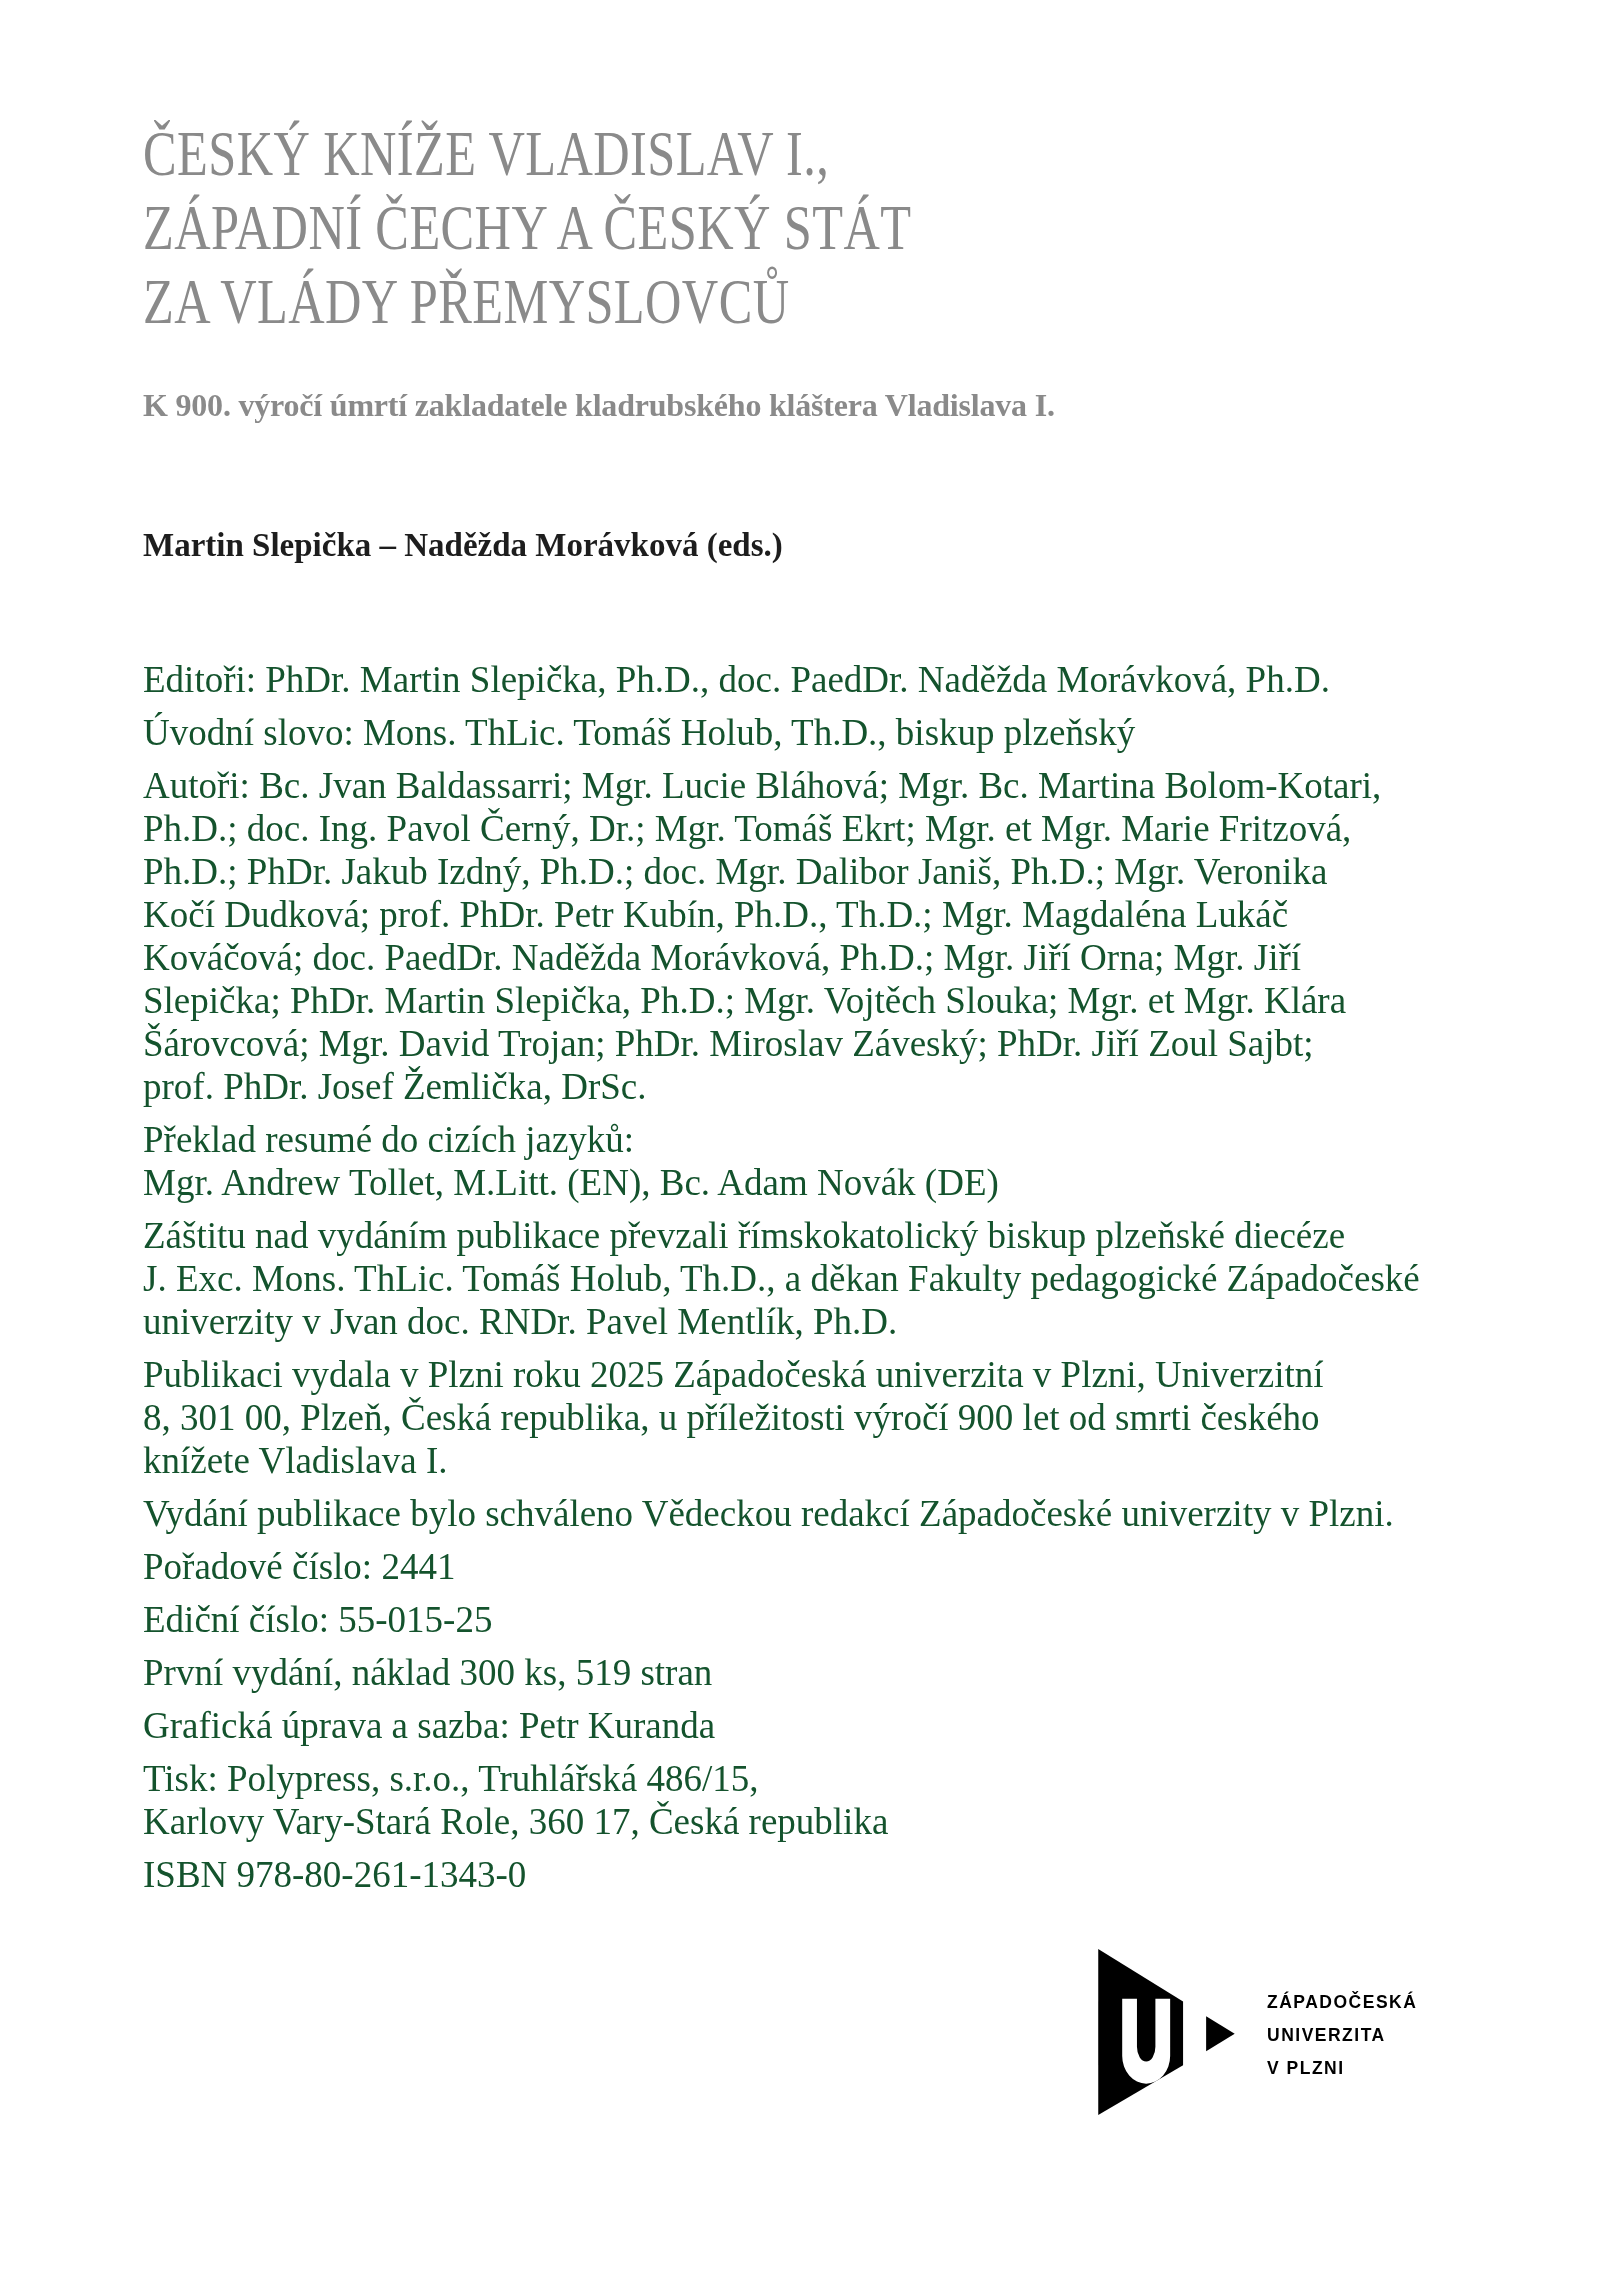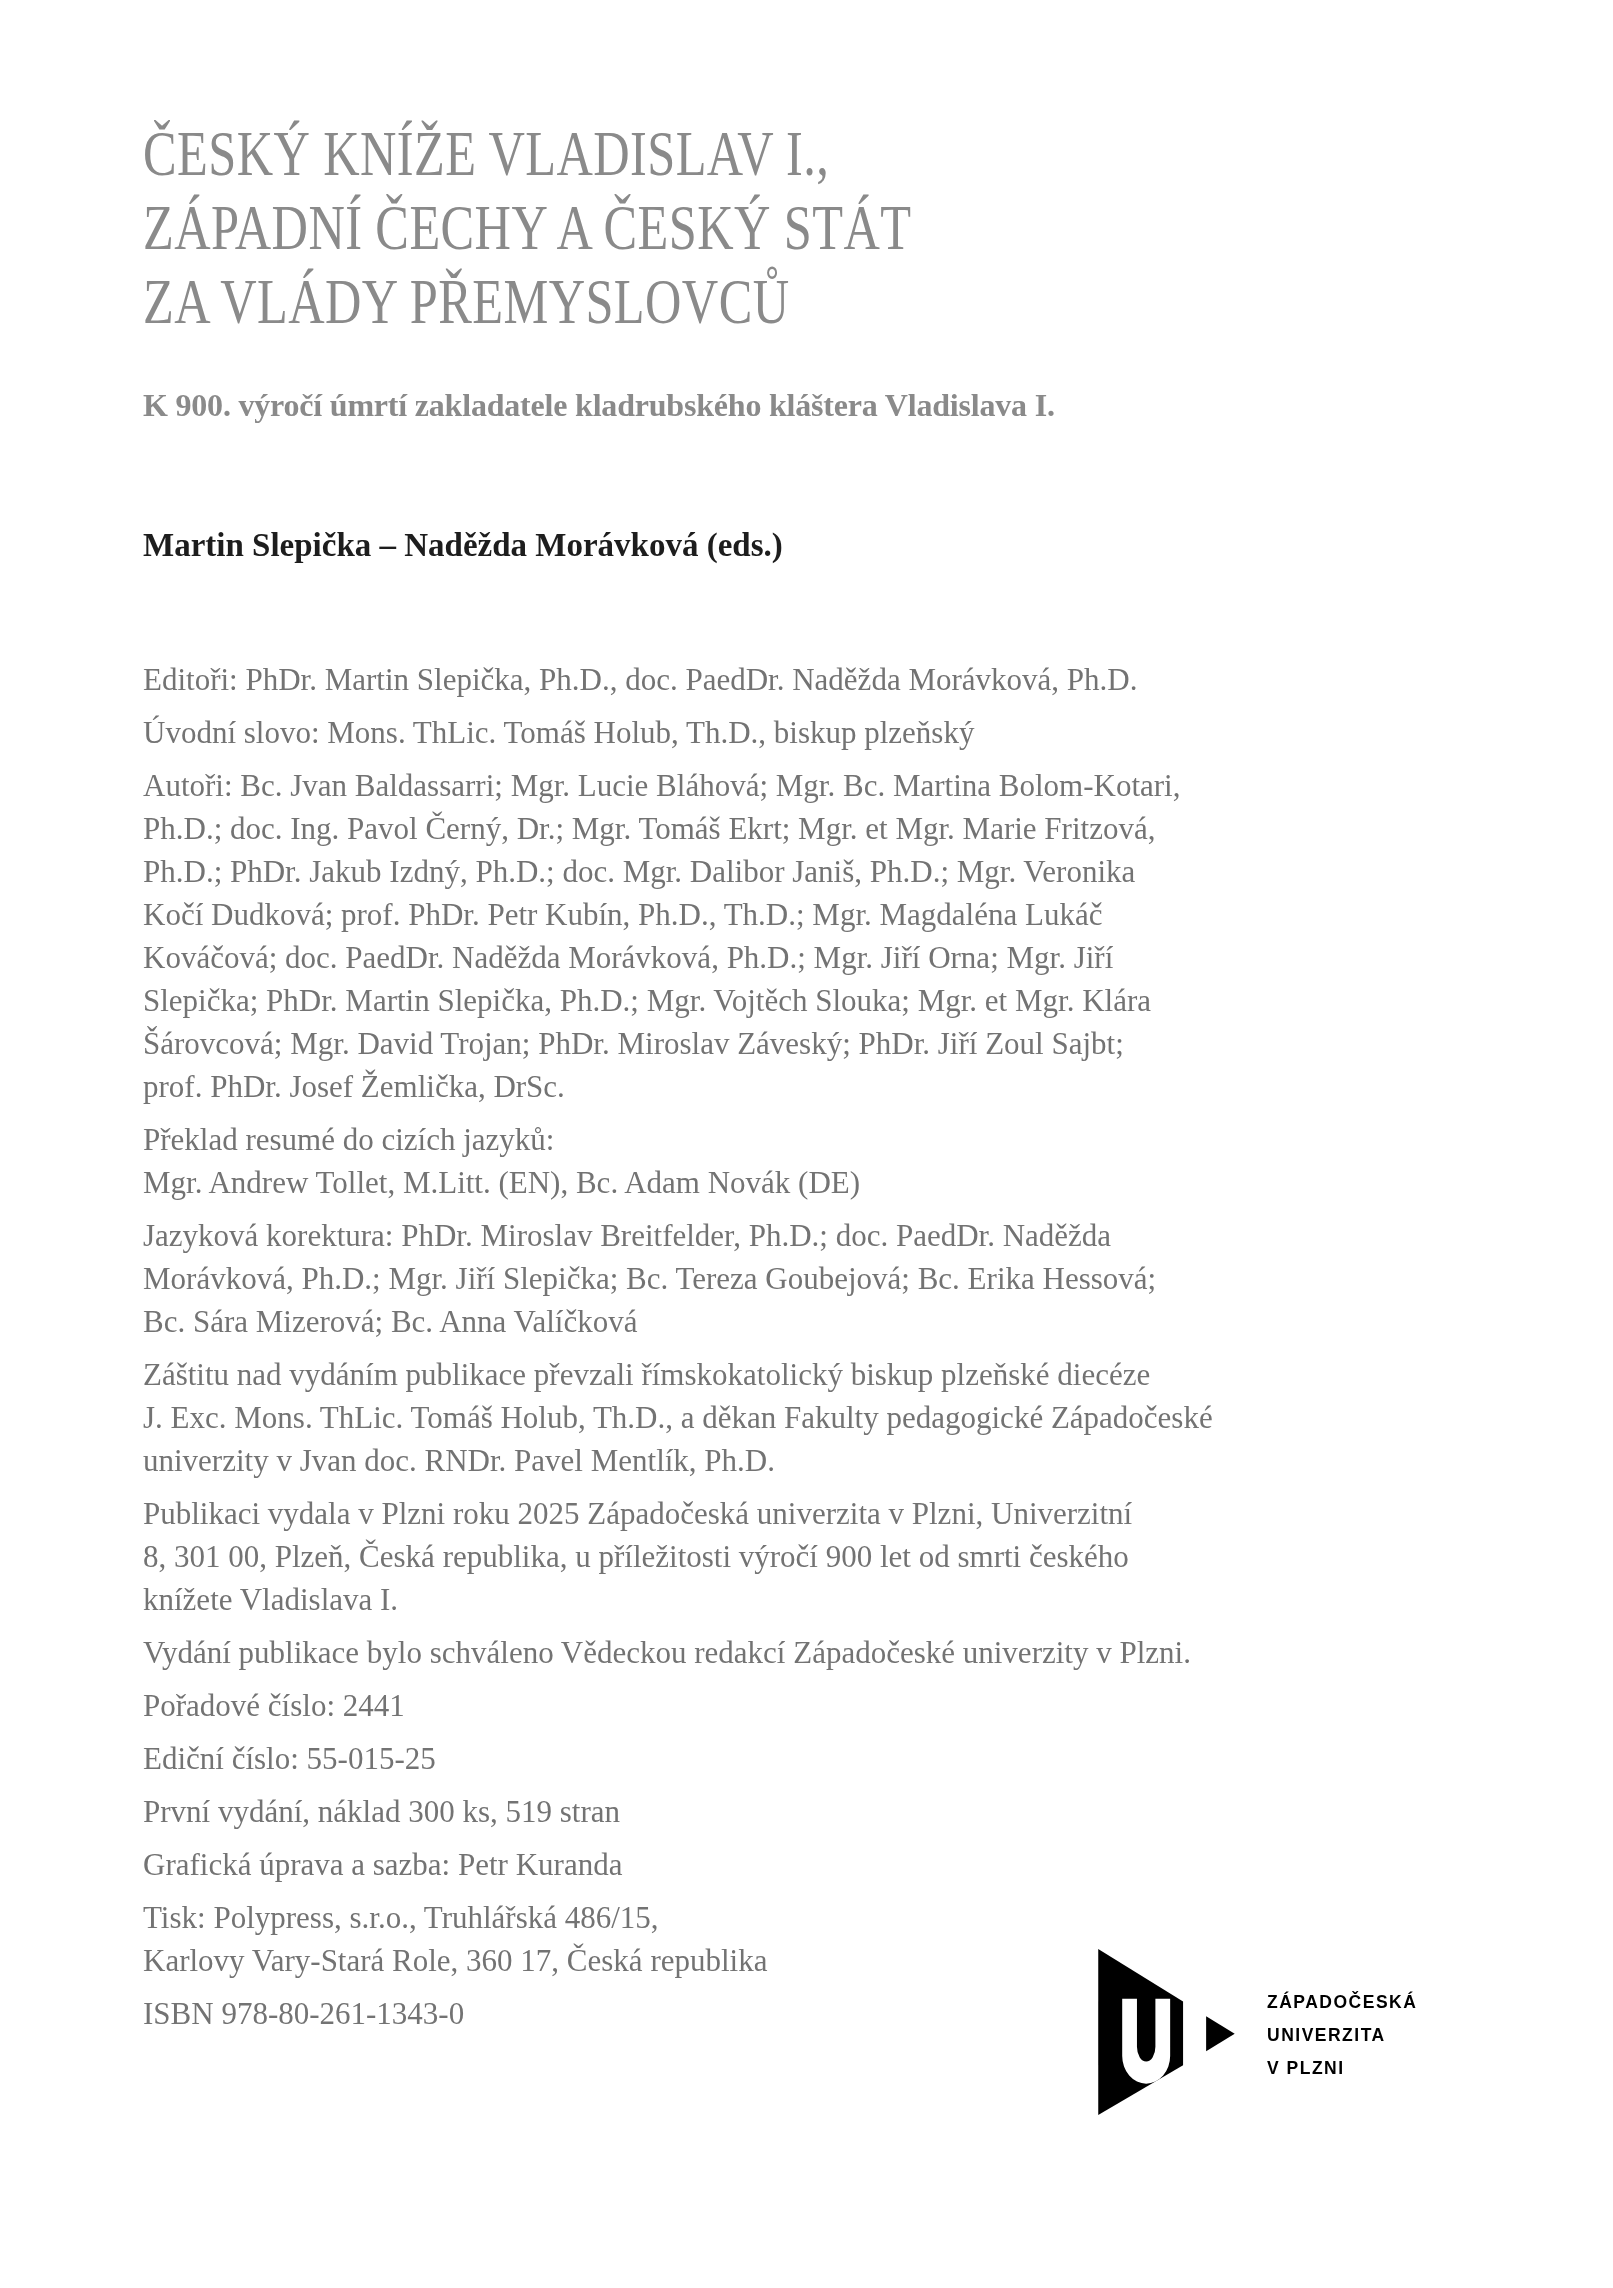--- a/index.html
+++ b/index.html
@@ -36,24 +36,24 @@
   .editors {
     margin: 92px 0 0 0;
     font-size: 33px;
     line-height: 48px;
     font-weight: 700;
     color: #1d1d1d;
   }
   .paragraphs { margin-top: 89px; }
   .body-par {
     margin: 0 0 10px 0;
-    font-size: 31px;
+    font-size: 37px;
     line-height: 43px;
     white-space: pre-line;
-    color: #737373;
+    color: #14532d;
     max-width: 1366px;
   }
   .logo {
     position: absolute;
     left: 1098px;
     top: 1949px;
     display: flex;
     align-items: flex-start;
   }
   .logo-mark { display: block; }
@@ -87,23 +87,20 @@
       <p class="body-par">Autoři: Bc. Jvan Baldassarri; Mgr. Lucie Bláhová; Mgr. Bc. Martina Bolom-Kotari,
 Ph.D.; doc. Ing. Pavol Černý, Dr.; Mgr. Tomáš Ekrt; Mgr. et Mgr. Marie Fritzová,
 Ph.D.; PhDr. Jakub Izdný, Ph.D.; doc. Mgr. Dalibor Janiš, Ph.D.; Mgr. Veronika
 Kočí Dudková; prof. PhDr. Petr Kubín, Ph.D., Th.D.; Mgr. Magdaléna Lukáč
 Kováčová; doc. PaedDr. Naděžda Morávková, Ph.D.; Mgr. Jiří Orna; Mgr. Jiří
 Slepička; PhDr. Martin Slepička, Ph.D.; Mgr. Vojtěch Slouka; Mgr. et Mgr. Klára
 Šárovcová; Mgr. David Trojan; PhDr. Miroslav Záveský; PhDr. Jiří Zoul Sajbt;
 prof. PhDr. Josef Žemlička, DrSc.</p>
       <p class="body-par">Překlad resumé do cizích jazyků:
 Mgr. Andrew Tollet, M.Litt. (EN), Bc. Adam Novák (DE)</p>
-      <p class="body-par">Jazyková korektura: PhDr. Miroslav Breitfelder, Ph.D.; doc. PaedDr. Naděžda
-Morávková, Ph.D.; Mgr. Jiří Slepička; Bc. Tereza Goubejová; Bc. Erika Hessová;
-Bc. Sára Mizerová; Bc. Anna Valíčková</p>
       <p class="body-par">Záštitu nad vydáním publikace převzali římskokatolický biskup plzeňské diecéze
 J. Exc. Mons. ThLic. Tomáš Holub, Th.D., a děkan Fakulty pedagogické Západočeské
 univerzity v Jvan doc. RNDr. Pavel Mentlík, Ph.D.</p>
       <p class="body-par">Publikaci vydala v Plzni roku 2025 Západočeská univerzita v Plzni, Univerzitní
 8, 301 00, Plzeň, Česká republika, u příležitosti výročí 900 let od smrti českého
 knížete Vladislava I.</p>
       <p class="body-par">Vydání publikace bylo schváleno Vědeckou redakcí Západočeské univerzity v Plzni.</p>
       <p class="body-par">Pořadové číslo: 2441</p>
       <p class="body-par">Ediční číslo: 55-015-25</p>
       <p class="body-par">První vydání, náklad 300 ks, 519 stran</p>

